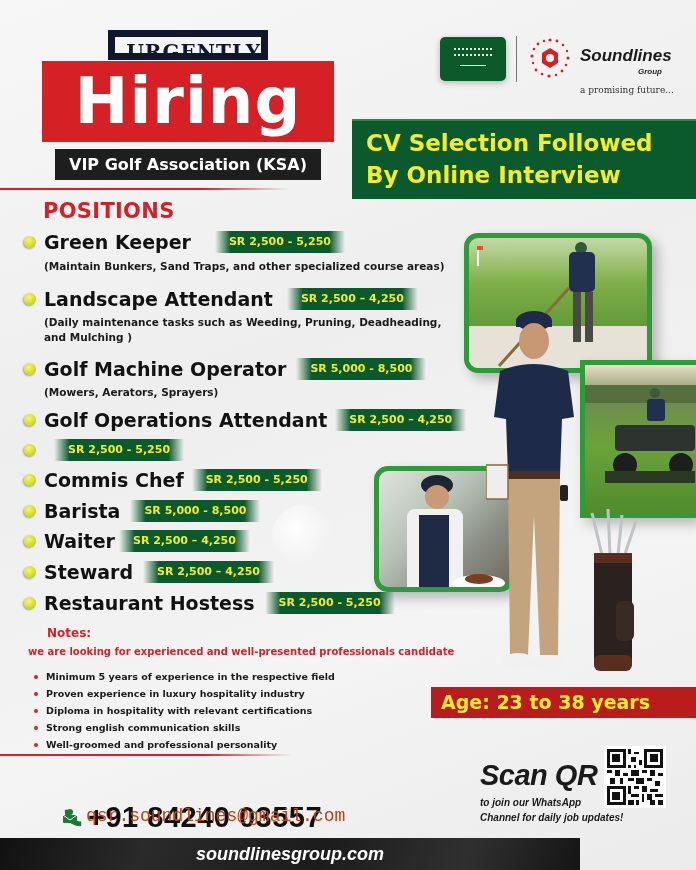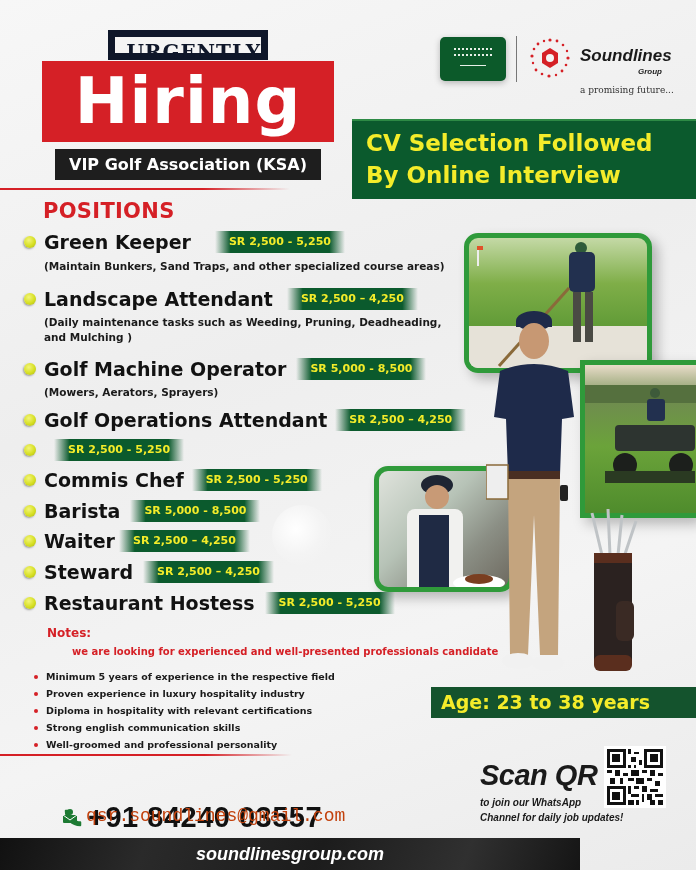--- a/index.html
+++ b/index.html
@@ -90,21 +90,21 @@
     background: linear-gradient(90deg, rgba(11,90,45,0) 0%, #0b5a2d 12%, #0b5a2d 88%, rgba(11,90,45,0) 100%);
     color: #f4ec2a; font-weight: bold; font-size: 11px; line-height: 22px; white-space: nowrap;
   }
   .pos-desc {
     position: absolute; left: 44px; font-weight: bold; font-size: 10.5px; color: #1a1a1a;
     line-height: 15px; width: 410px;
   }
 
   
   .notes-title { left: 27px; top: 626px; color: #d52026; font-weight: bold; font-size: 12px; margin-left: 20px; }
-  .notes-sub { left: 28px; top: 646px; color: #d52026; font-weight: bold; font-size: 10px; margin-left: 44px; }
+  .notes-sub { left: 28px; top: 646px; color: #d52026; font-weight: bold; font-size: 10px; }
   .notes-list { left: 34px; top: 668px; list-style: none; }
   .notes-list li {
     font-weight: bold; font-size: 9.5px; color: #1a1a1a; height: 17px; line-height: 17px;
     display: flex; align-items: center;
   }
   .notes-list li .dot {
     width: 4px; height: 4px; border-radius: 50%; background: #d52026; margin-right: 8px; flex: none;
   }
   .red-rule-2 {
     left: 0; top: 754px; width: 292px; height: 2px;
@@ -154,21 +154,21 @@
   .photo-chef {
     left: 374px; top: 466px; width: 140px; height: 126px;
     background: linear-gradient(135deg, #dfe3dc 0%, #b7c3b7 40%, #8b8f85 70%, #6e6a60 100%);
   }
   .person {
     left: 486px; top: 305px; width: 90px; height: 380px;
   }
   .golfbag { left: 582px; top: 505px; width: 62px; height: 175px; }
 
   .age-box {
-    left: 431px; top: 687px; width: 265px; height: 31px; background: #14532d;
+    left: 431px; top: 687px; width: 265px; height: 31px; background: #b91c1c;
   }
   .age-text {
     left: 10px; top: 0; color: #f4ec2a; font-weight: bold; font-size: 19px; line-height: 31px;
   }
   .golfball {
     left: 272px; top: 505px; width: 60px; height: 60px; border-radius: 50%;
     background: radial-gradient(circle at 40% 40%, #ffffff 0%, #f4f4f4 50%, rgba(235,235,235,0) 75%);
   }
 </style>
 </head>

